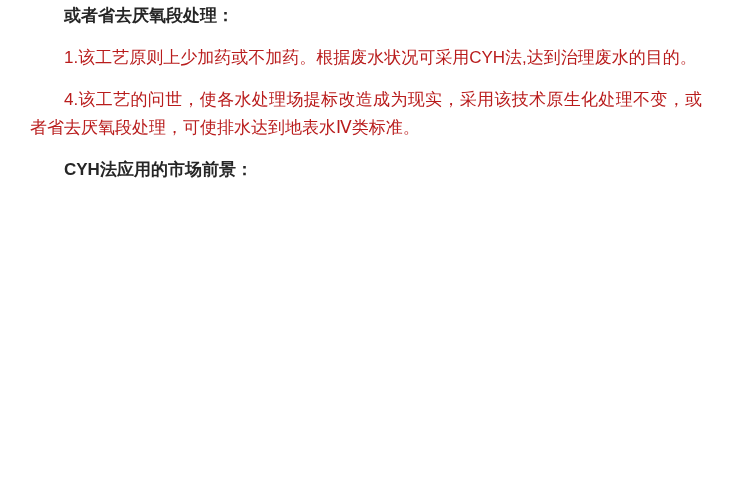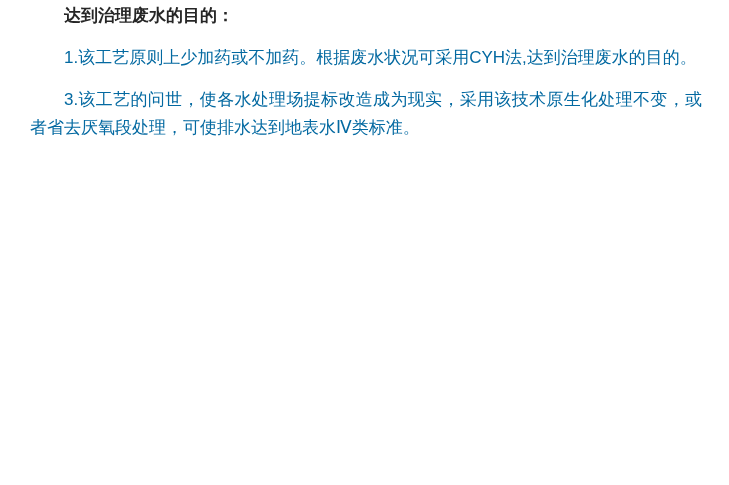--- a/index.html
+++ b/index.html
@@ -22,34 +22,35 @@
     font-size: 17px;
     line-height: 28px;
     font-weight: bold;
     color: #262626;
     margin: 0 0 14px 0;
     text-indent: 2em;
   }
   .para {
     font-size: 17px;
     line-height: 28px;
-    color: #0369a1;
+    color: #b91c1c;
     margin: 11px 0 14px 0;
     text-indent: 2em;
     text-align: justify;
   }
 </style>
 </head>
 <body>
 
 <div class="page">
   <div class="doc">
-    <h2 class="heading">达到治理废水的目的：</h2>
+    <h2 class="heading">或者省去厌氧段处理：</h2>
 
     <p class="para">1.该工艺原则上少加药或不加药。根据废水状况可采用CYH法,达到治理废水的目的。</p>
 
 
 
-    <p class="para">3.该工艺的问世，使各水处理场提标改造成为现实，采用该技术原生化处理不变，或者省去厌氧段处理，可使排水达到地表水Ⅳ类标准。</p>
+    <p class="para">4.该工艺的问世，使各水处理场提标改造成为现实，采用该技术原生化处理不变，或者省去厌氧段处理，可使排水达到地表水Ⅳ类标准。</p>
 
+    <h2 class="heading">CYH法应用的市场前景：</h2>
 
   </div>
 </div>
 
 </body></html>

